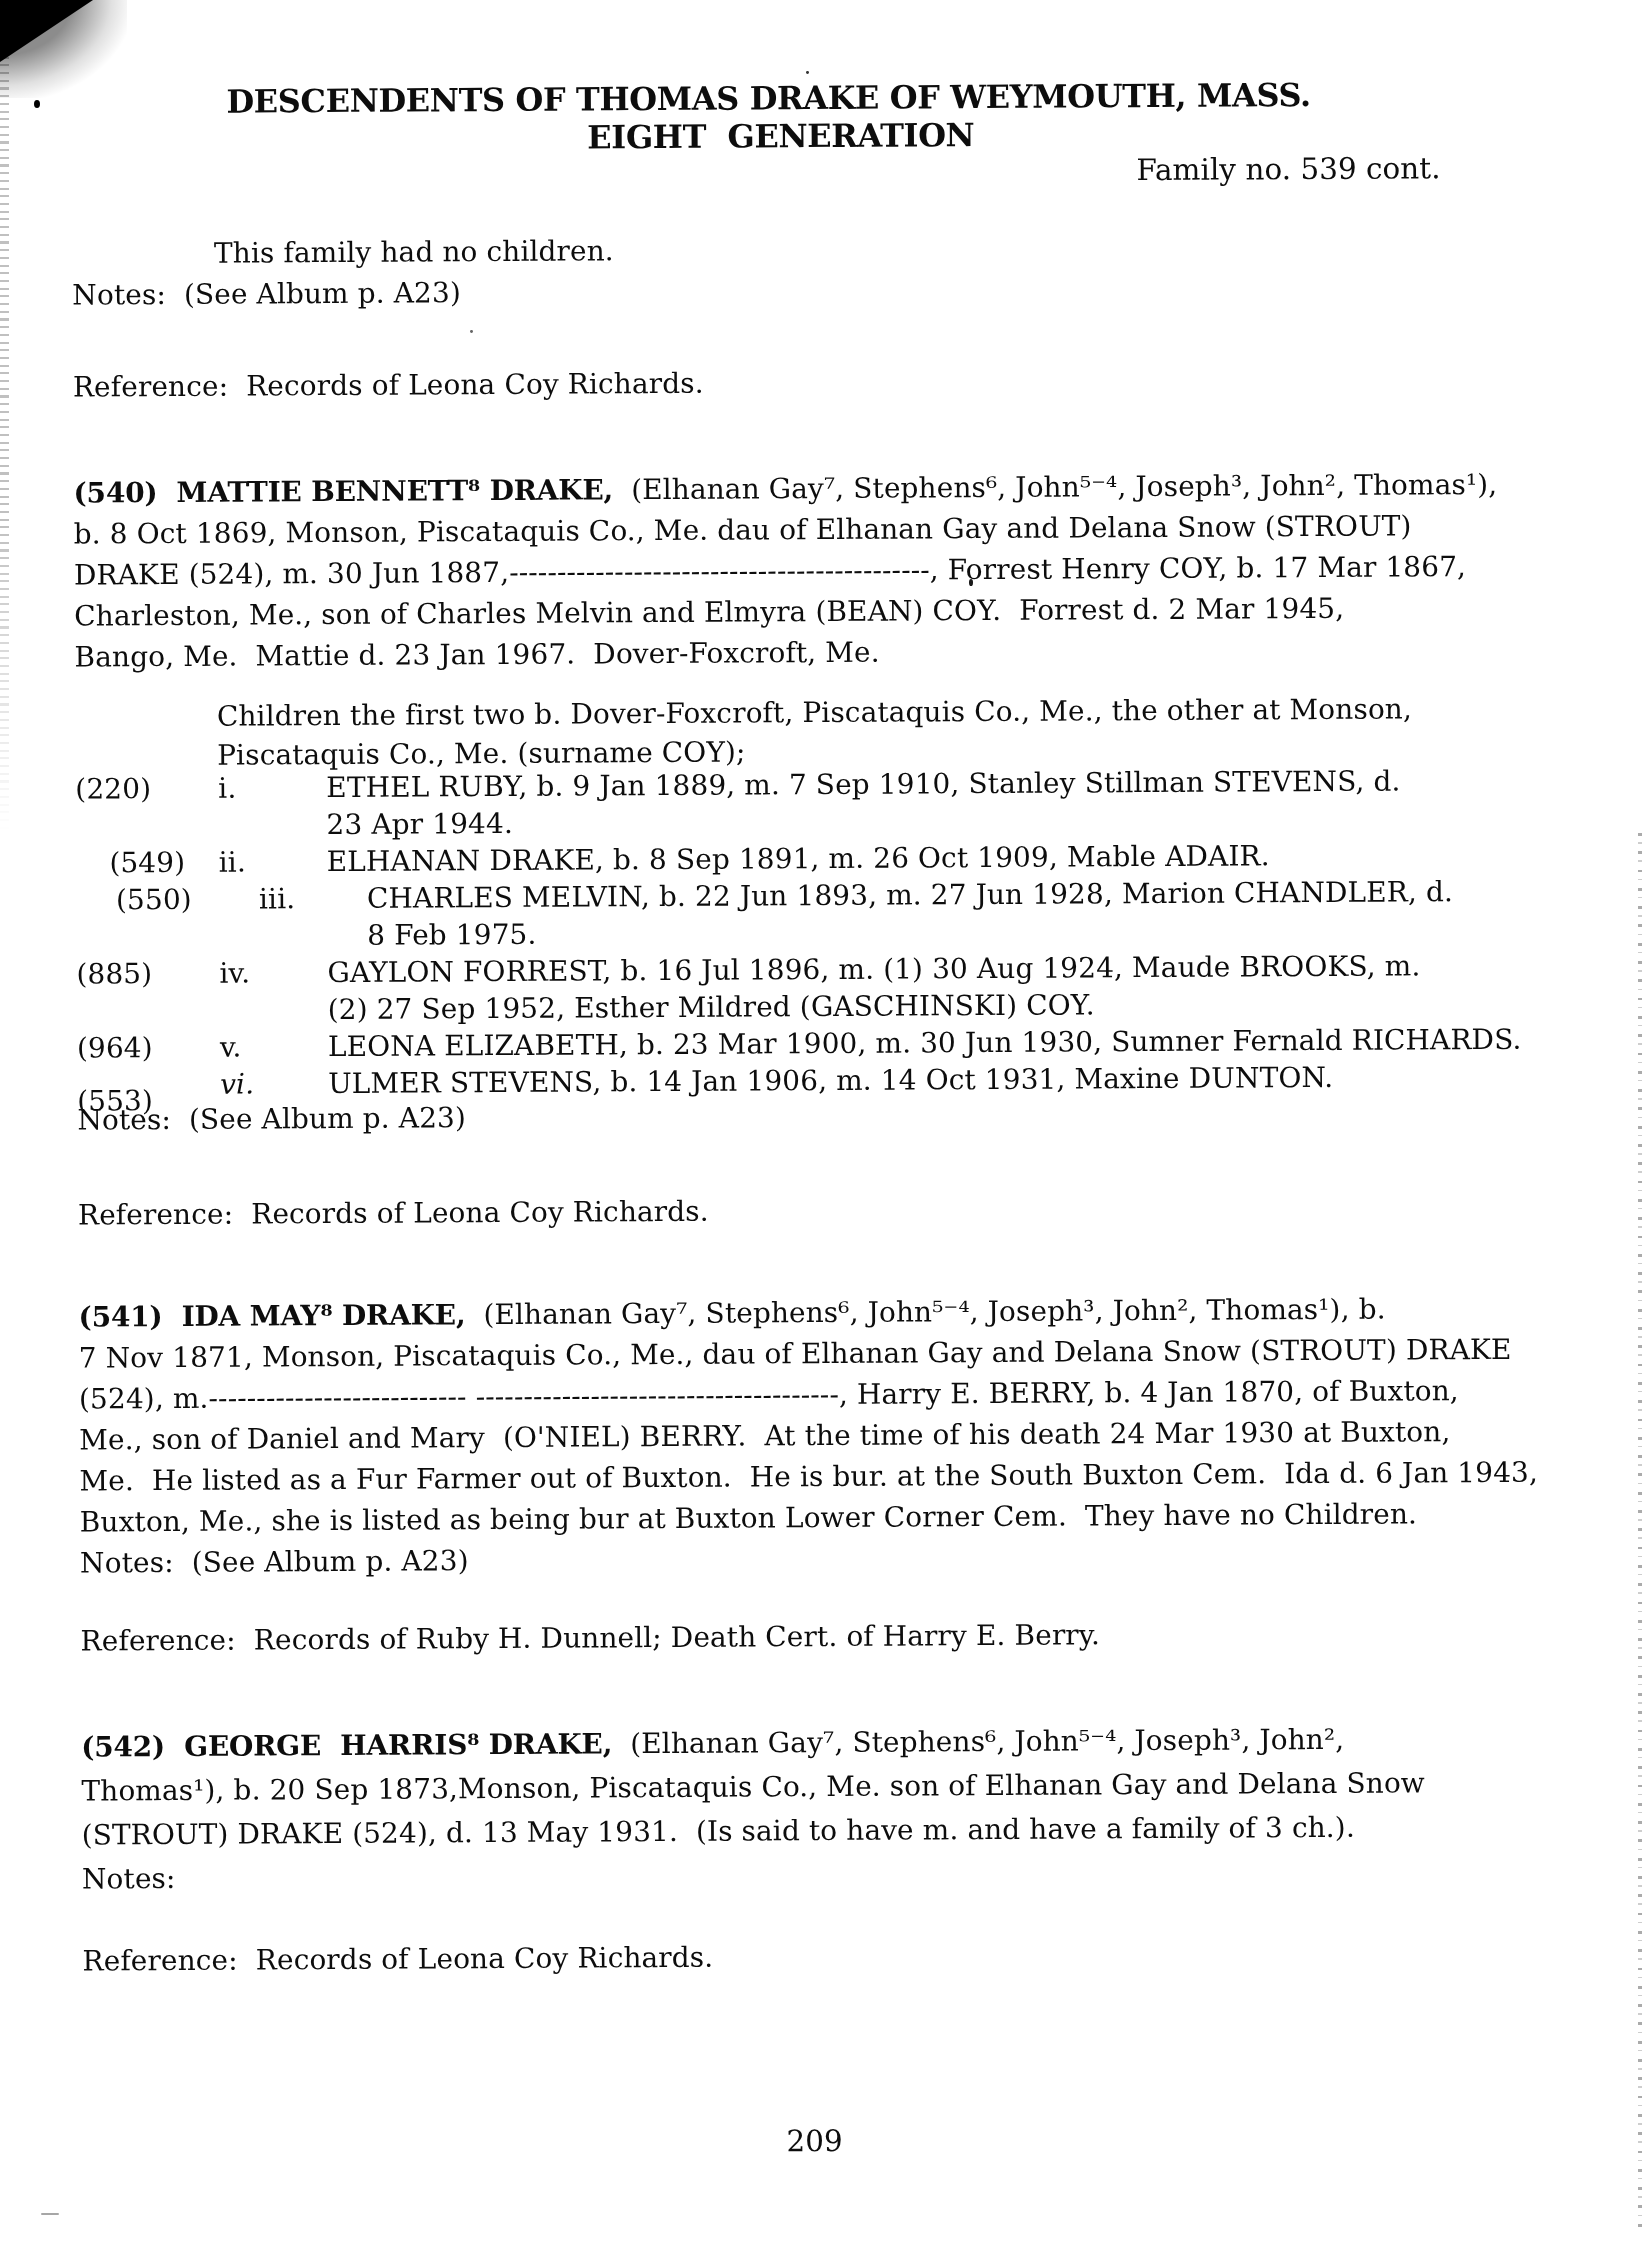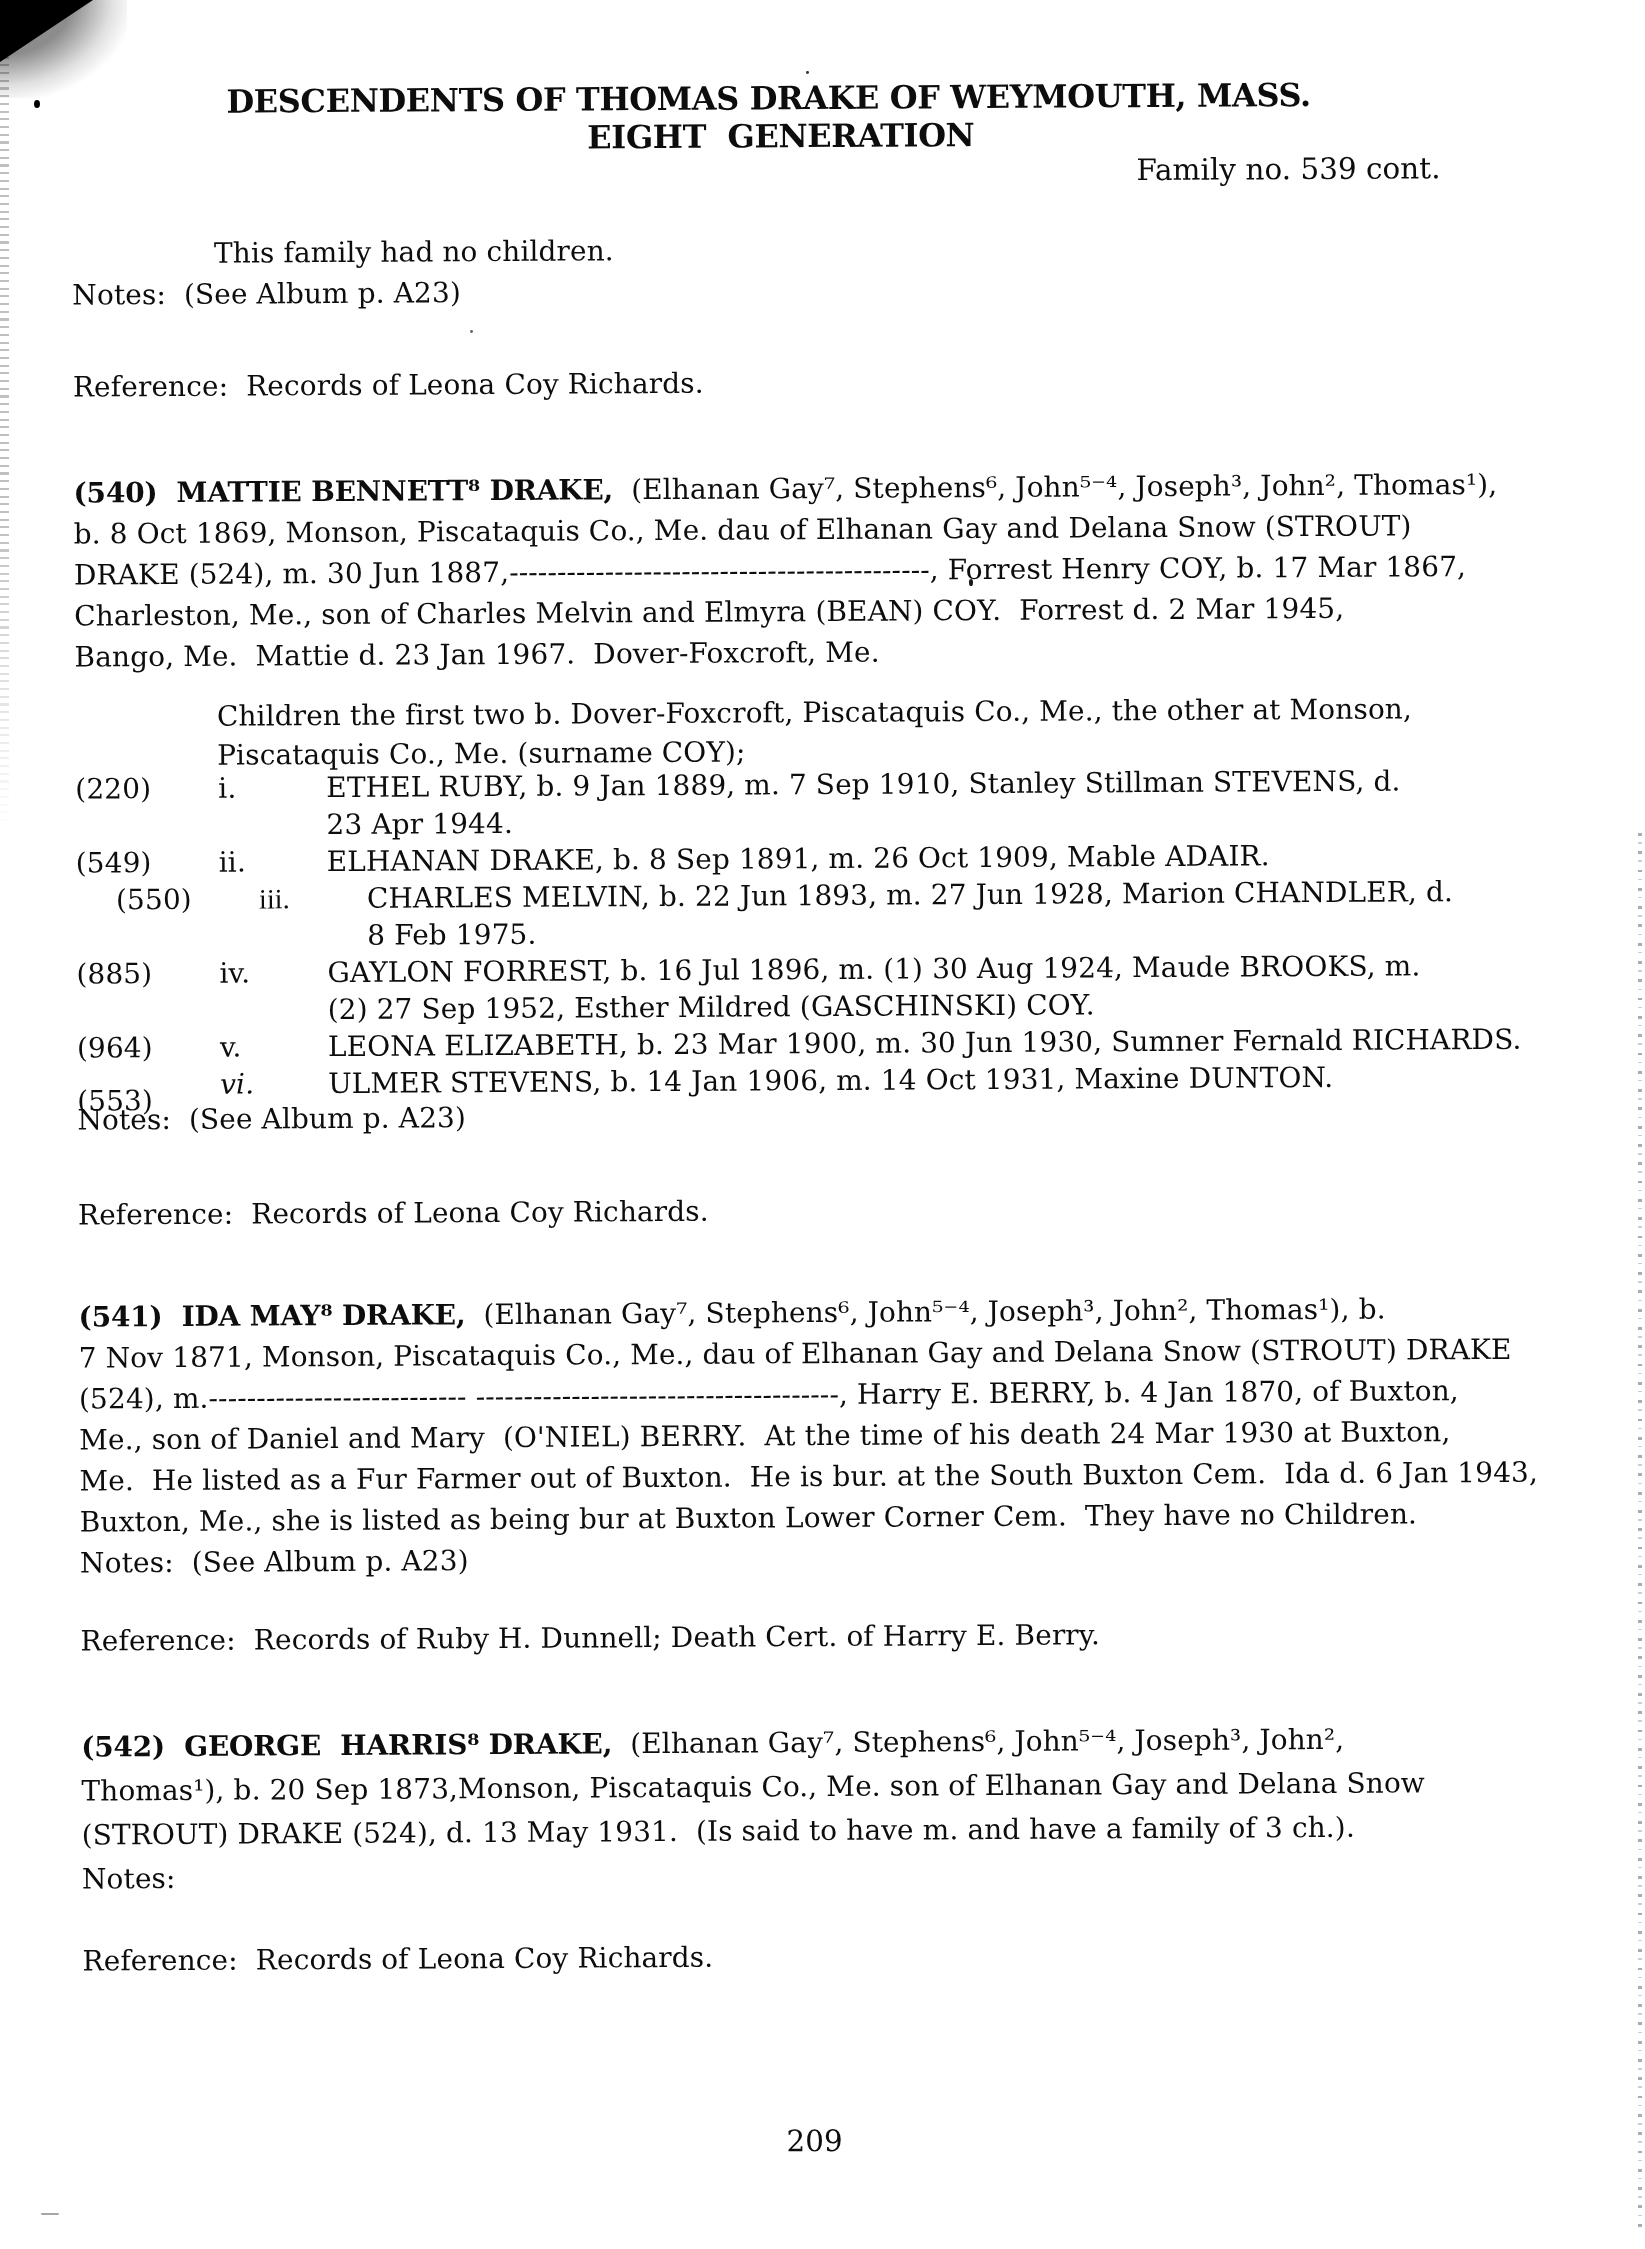--- a/index.html
+++ b/index.html
@@ -101,29 +101,29 @@
         <div class="block" style="top: 766px;">
           <div class="child-row">
             <div class="child-num line" style="line-height: 37px;">(220)</div>
             <div class="child-roman line" style="line-height: 37px;">i.</div>
             <div class="child-text">
               <div class="line" style="line-height: 37px;">ETHEL RUBY, b. 9 Jan 1889, m. 7 Sep 1910, Stanley Stillman STEVENS, d.</div>
               <div class="line" style="line-height: 37px;">23 Apr 1944.</div>
             </div>
           </div>
           <div class="child-row">
-            <div class="child-num line" style="line-height: 37px;">(549)</div>
+            <div class="child-num line" style="line-height: 37px; text-align: center;">(549)</div>
             <div class="child-roman line" style="line-height: 37px;">ii.</div>
             <div class="child-text">
               <div class="line" style="line-height: 37px;">ELHANAN DRAKE, b. 8 Sep 1891, m. 26 Oct 1909, Mable ADAIR.</div>
             </div>
           </div>
           <div class="child-row">
             <div class="child-num line" style="line-height: 37px; margin-left: 40px;">(550)</div>
-            <div class="child-roman line" style="line-height: 37px; font-family: Liberation Serif, serif;">iii.</div>
+            <div class="child-roman line" style="line-height: 37px;">iii.</div>
             <div class="child-text">
               <div class="line" style="line-height: 37px;">CHARLES MELVIN, b. 22 Jun 1893, m. 27 Jun 1928, Marion CHANDLER, d.</div>
               <div class="line" style="line-height: 37px;">8 Feb 1975.</div>
             </div>
           </div>
           <div class="child-row">
             <div class="child-num line" style="line-height: 37px;">(885)</div>
             <div class="child-roman line" style="line-height: 37px;">iv.</div>
             <div class="child-text">
               <div class="line" style="line-height: 37px;">GAYLON FORREST, b. 16 Jul 1896, m. (1) 30 Aug 1924, Maude BROOKS, m.</div>

